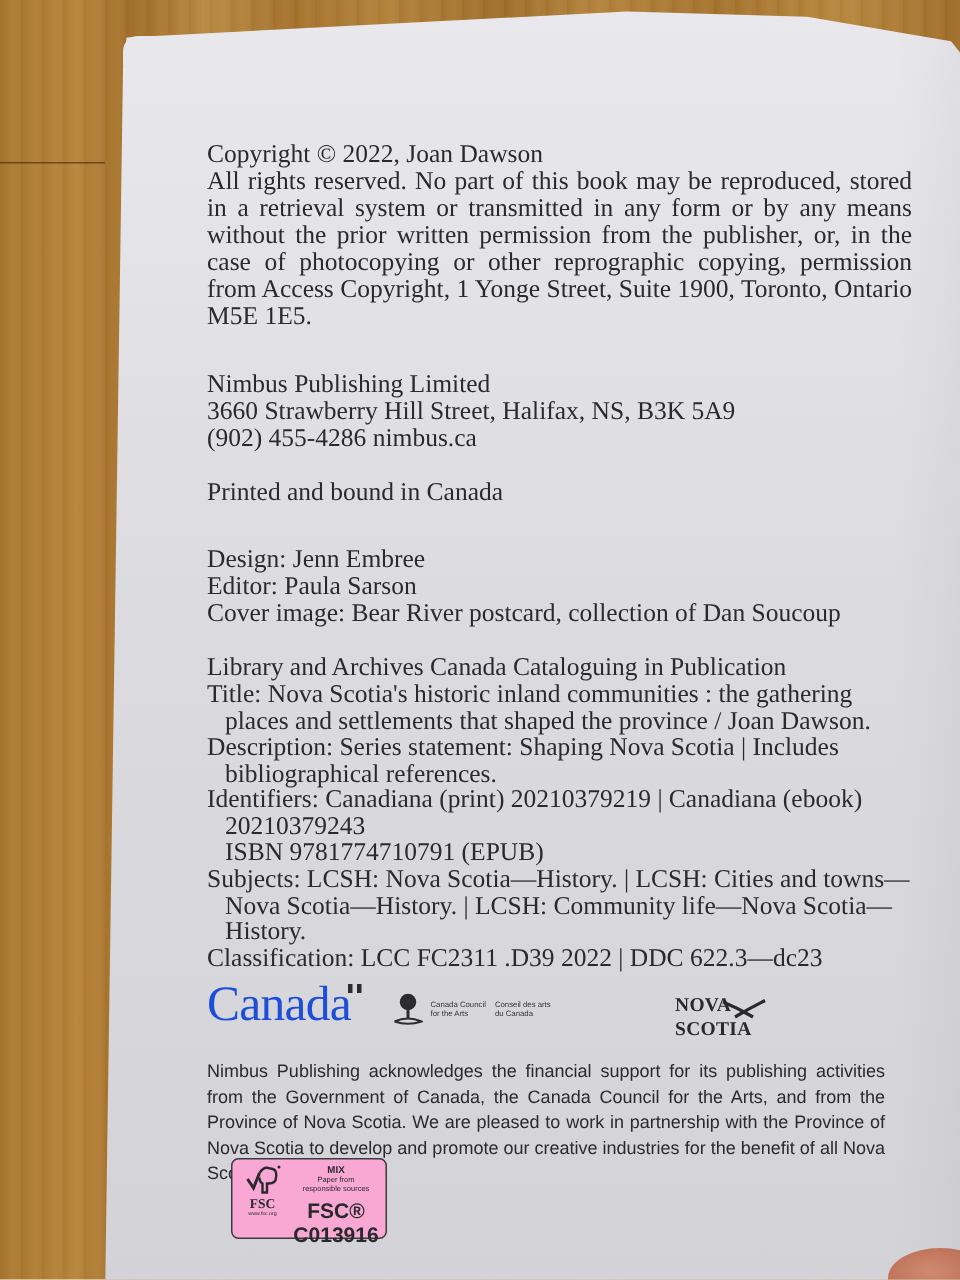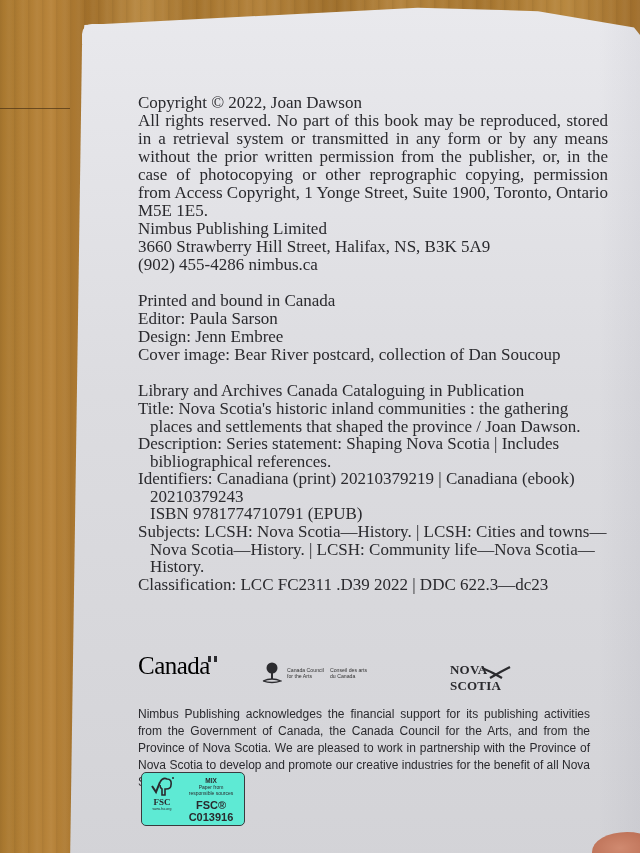--- a/index.html
+++ b/index.html
@@ -25,54 +25,54 @@
     .page-shade {
       position: absolute; right: 0; top: 0; width: 60px; height: 100%;
       background: linear-gradient(90deg, rgba(0,0,0,0) 0%, rgba(120,120,140,0.12) 100%);
     }
     .content {
       position: absolute; left: 138px; top: 94px; width: 470px;
       font-family: "Liberation Serif", "DejaVu Serif", serif;
       color: #2a2a2e; font-size: 17px; line-height: 18px;
     }
     .content p { margin: 0; }
-    .block { margin-bottom: 18px; }
+    .block { margin-bottom: 18px; margin-top: 27px; }
     .cip-entry { padding-left: 12px; text-indent: -12px; line-height: 17.5px; }
     .cip-sub { padding-left: 12px; }
     .justify { text-align: justify; }
     .logos { position: absolute; left: 138px; top: 650px; width: 400px; height: 40px; }
     .logo-canada {
       position: absolute; left: 0; top: 2px;
-      font-family: "Liberation Serif", serif; font-size: 25px; color: #000000; letter-spacing: -0.5px;
+      font-family: "Liberation Serif", serif; font-size: 33px; color: #1d4ed8; letter-spacing: -0.5px;
     }
     .logo-canada .flag { display: inline-block; position: relative; width: 10px; height: 10px; vertical-align: top; margin-left: -2px; margin-top: 4px; }
     .logo-canada .flag i { position: absolute; top: 0; width: 3px; height: 6px; background: #2c2c30; }
     .logo-ccfa { position: absolute; left: 124px; top: 12px; display: flex; align-items: center; }
     .logo-ccfa .tree { width: 20px; height: 22px; margin-right: 5px; }
     .logo-ccfa .txt { font-family: "Liberation Sans", sans-serif; font-size: 5.2px; line-height: 6px; color: #333; margin-right: 6px; }
     .logo-ns { position: absolute; left: 292px; top: 16px; width: 90px; height: 28px; margin-left: 20px; }
     .logo-ns .word {
       position: absolute; left: 0; bottom: 0;
       font-family: "Liberation Serif", serif; font-weight: bold; font-size: 13px; color: #2a2a2e; letter-spacing: 0.2px;
     }
     .logo-ns svg { position: absolute; left: 30px; top: 0; }
     .ack { position: absolute; left: 138px; top: 694px; width: 452px; font-family: Liberation Sans, sans-serif; color: #2a2a2e; font-size: 12px; line-height: 17px; text-align: justify; }
     .fsc {
-      position: absolute; left: 141px; top: 772px; width: 102px; height: 52px;
-      border: 1.5px solid #3a3a3e; border-radius: 5px; background: #5eead4;
+      position: absolute; left: 154px; top: 772px; width: 102px; height: 52px;
+      border: 1.5px solid #3a3a3e; border-radius: 5px; background: #f9a8d4;
       font-family: "Liberation Sans", sans-serif; color: #2a2a2e;
     }
     .fsc .left { position: absolute; left: 4px; top: 3px; width: 32px; text-align: center; }
     .fsc .left svg { display: block; margin: 0 auto; }
     .fsc .left .brand { font-family: "Liberation Serif", serif; font-size: 9px; line-height: 9px; font-weight: bold; }
     .fsc .left .site { font-size: 3.5px; line-height: 4px; }
     .fsc .right { position: absolute; left: 40px; top: 4px; width: 58px; text-align: center; }
     .fsc .mix { font-size: 6.5px; font-weight: bold; line-height: 8px; }
     .fsc .src { font-size: 5px; line-height: 5.5px; }
-    .fsc .code { font-size: 11px; font-weight: bold; margin-top: 3px; }
+    .fsc .code { font-size: 14px; font-weight: bold; margin-top: 3px; }
     .thumb {
       position: absolute; left: 592px; top: 832px; width: 70px; height: 40px;
       border-radius: 50%; background: radial-gradient(ellipse at 40% 40%, #d08a70 0%, #b86a50 70%, #a05a44 100%);
     }
   </style>
 </head>
 <body>
 
 <div class="wood-grain"></div>
 <div class="wood-seam"></div>
@@ -88,22 +88,22 @@
 
   <div class="block">
     <p>Nimbus Publishing Limited</p>
     <p>3660 Strawberry Hill Street, Halifax, NS, B3K 5A9</p>
     <p>(902) 455-4286 nimbus.ca</p>
   </div>
 
   <p class="block">Printed and bound in Canada</p>
 
   <div class="block">
+    <p>Design: Jenn Embree</p>
     <p>Editor: Paula Sarson</p>
-    <p>Design: Jenn Embree</p>
     <p>Cover image: Bear River postcard, collection of Dan Soucoup</p>
   </div>
 
   <p class="block">Library and Archives Canada Cataloguing in Publication</p>
 
   <div>
     <p class="cip-entry">Title: Nova Scotia's historic inland communities : the gathering places and settlements that shaped the province / Joan Dawson.</p>
     <p class="cip-entry">Description: Series statement: Shaping Nova Scotia | Includes bibliographical references.</p>
     <p class="cip-entry">Identifiers: Canadiana (print) 20210379219 | Canadiana (ebook) 20210379243</p>
     <p class="cip-sub">ISBN 9781774710791 (EPUB)</p>

